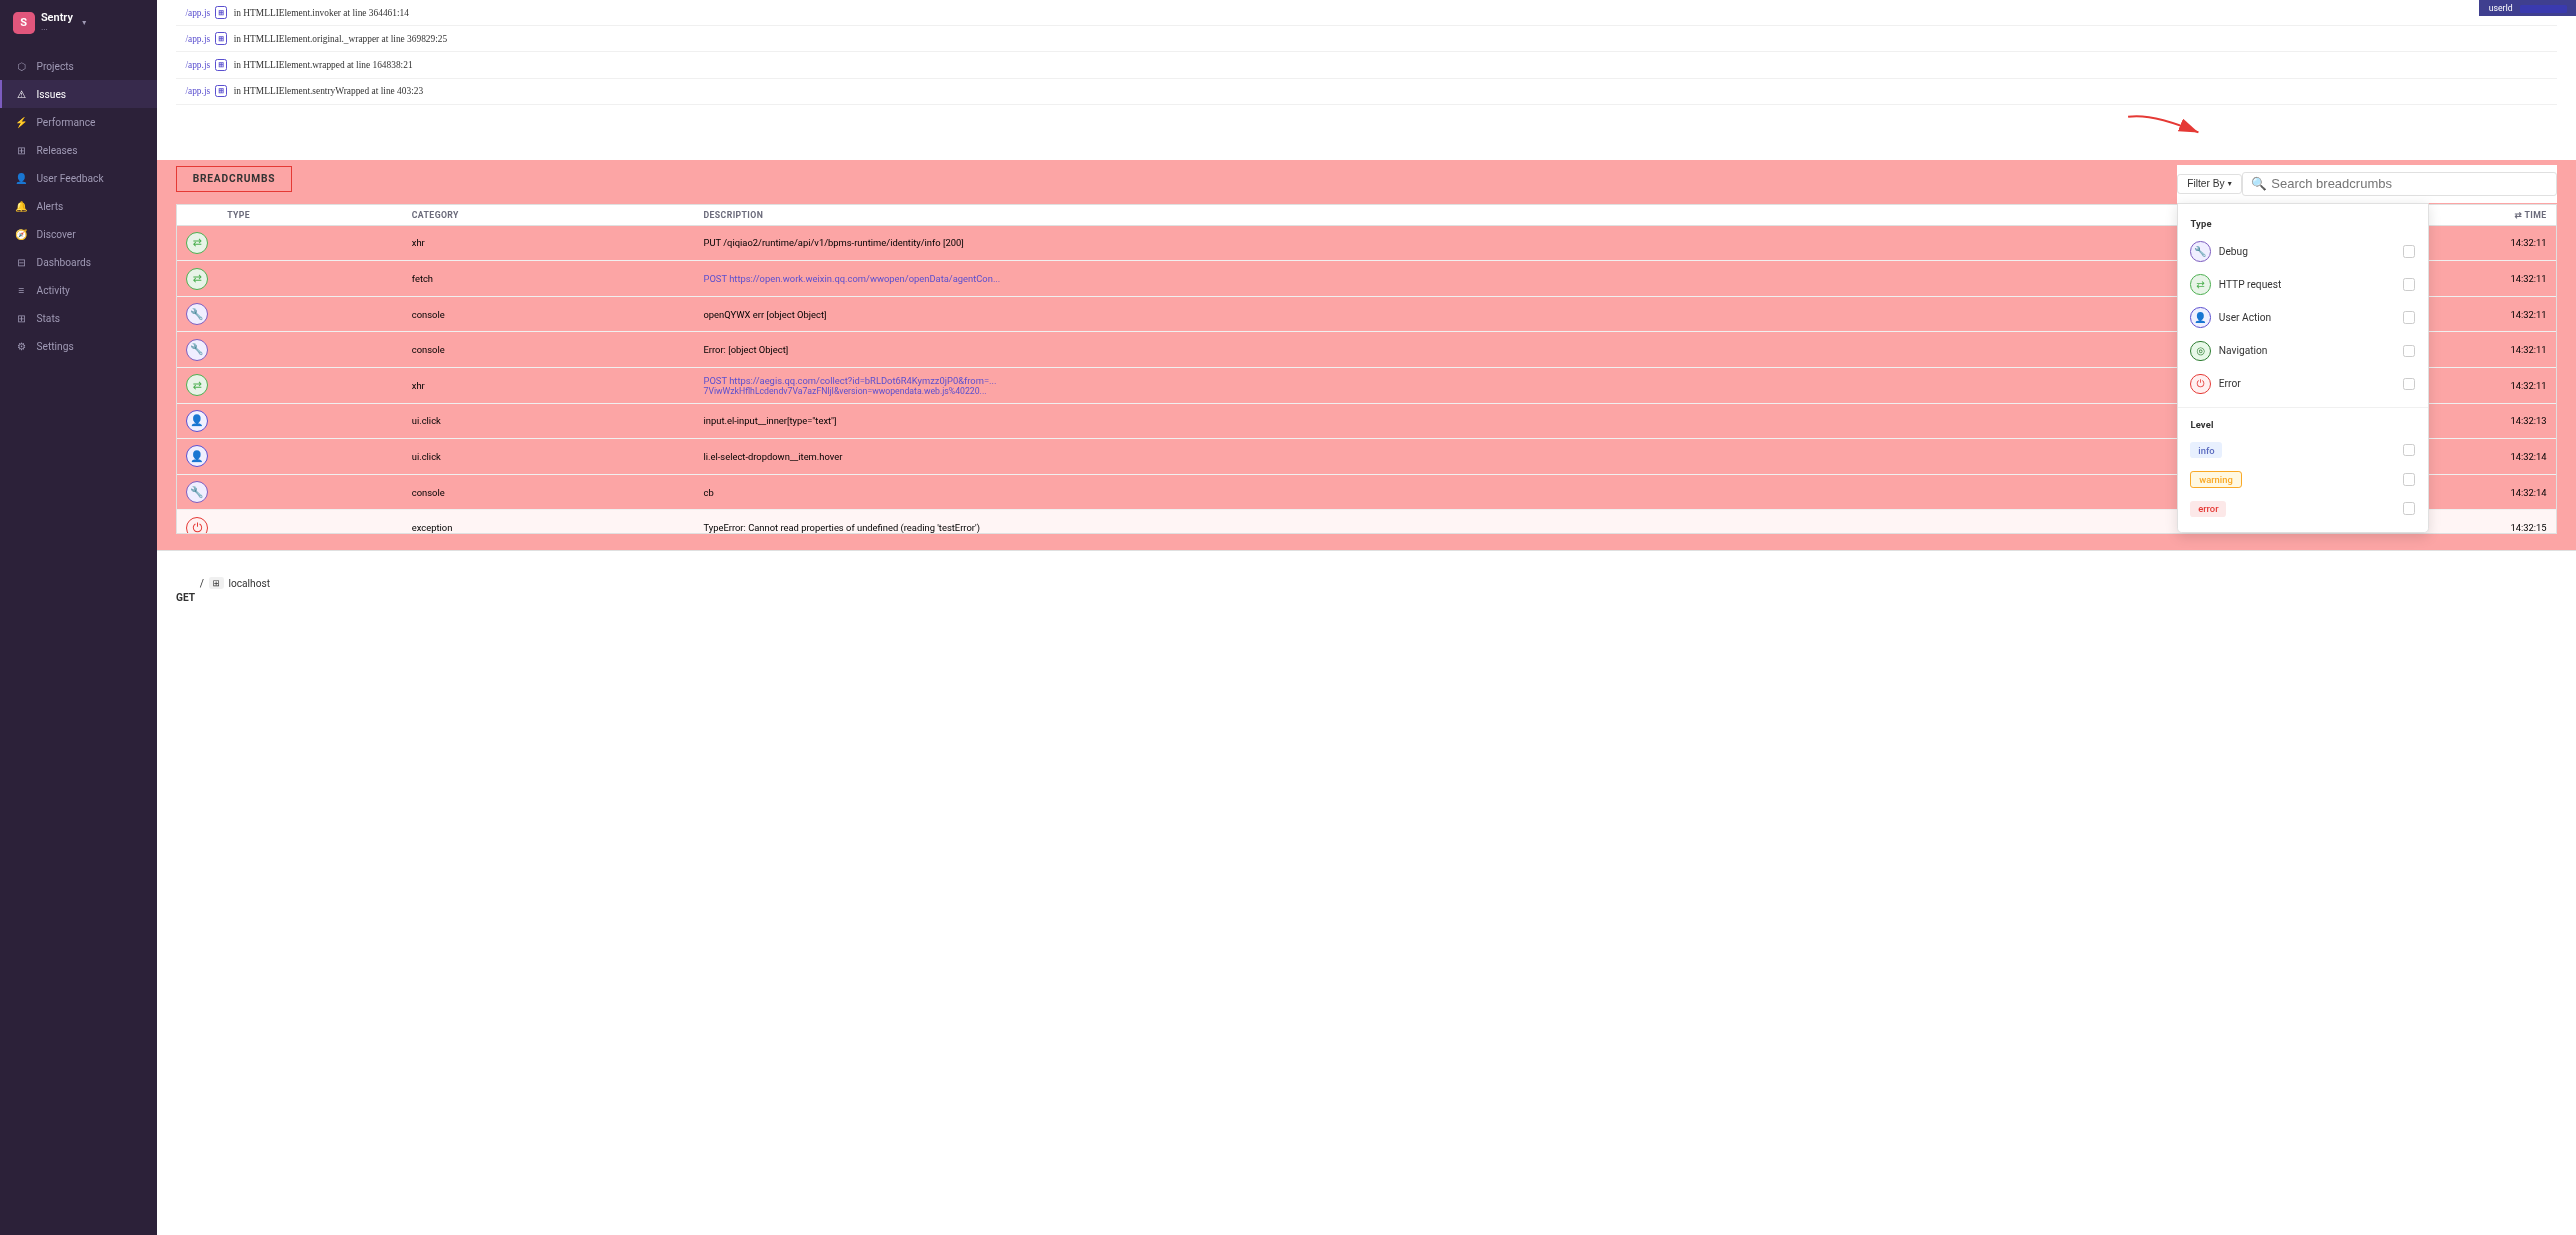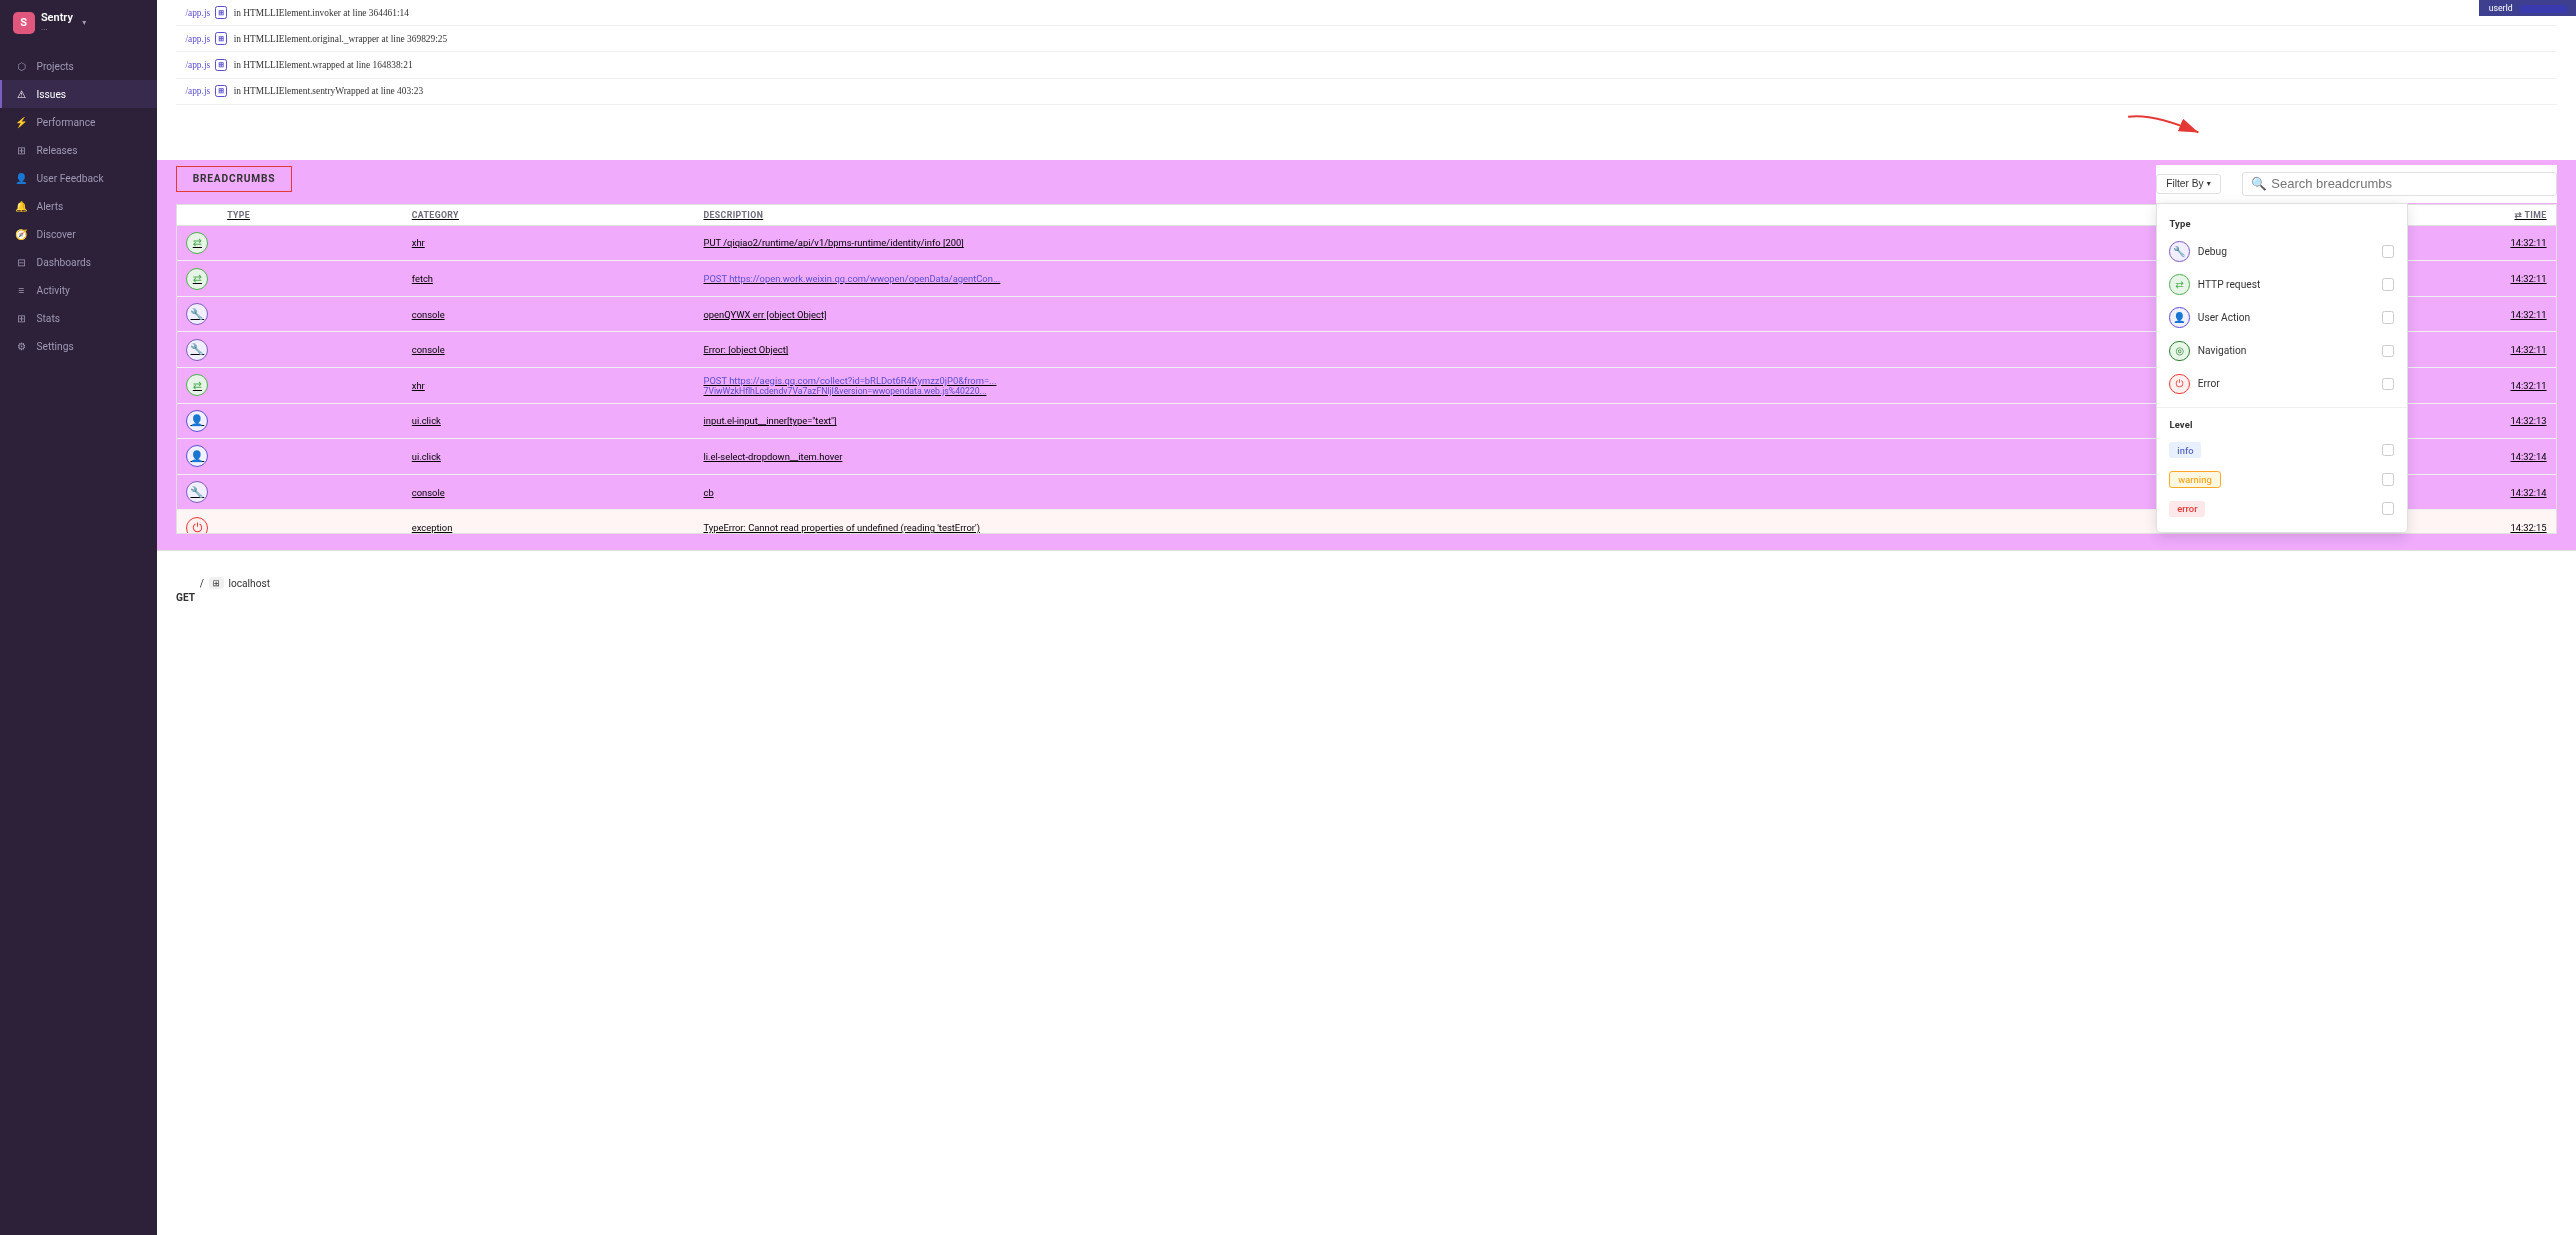--- a/index.html
+++ b/index.html
@@ -63,21 +63,21 @@
       gap: 4.7px;
     }
     .stack-line .file-name { color: #5a4fcf; font-weight: 500; }
     .stack-line .icon-box {
       width: 12.6px; height: 12.6px; border: 0.8px solid #5a4fcf; border-radius: 2.4px;
       display: inline-flex; align-items: center; justify-content: center;
       font-size: 7px; color: #5a4fcf; font-weight: bold; margin-right: 1.6px;
     }
 
     
-    .breadcrumbs-section { background: #f0abfc; padding: 0 19px 15.7px; text-decoration: underline; }
+    .breadcrumbs-section { background: #fca5a5; padding: 0 19px 15.7px; }
     .breadcrumbs-title {
       display: inline-block;
       border: 1.6px solid #e53935;
       padding: 6.3px 15.7px;
       font-size: 10.2px; font-weight: 700;
       color: #333;
       letter-spacing: 0.8px;
       margin-bottom: 12.6px;
       margin-top: 6.3px;
     }
@@ -298,21 +298,21 @@
 
         
         <div style="display:flex; align-items:center; gap:6.3px; margin-bottom:0; padding: 0;">
         </div>
 
         
         <div style="position:relative;">
 
           <div style="position:absolute; top:-39px; right:0; z-index:50; display:flex; flex-direction:column;">
 
-            <div style="display:flex; align-items:center; gap:21px; background:#fff; padding:6.3px 0 6.3px 0;">
+            <div style="display:flex; align-items:center; gap:0; background:#fff; padding:6.3px 0 6.3px 0;">
               <button class="filter-btn">
                 <span>Filter By</span>
                 <span class="chevron">▾</span>
               </button>
               <div class="search-bar">
                 <span style="color:#999;">🔍</span>
                 <input type="text" style="width: 275px;" placeholder="Search breadcrumbs">
               </div>
             </div>
 

